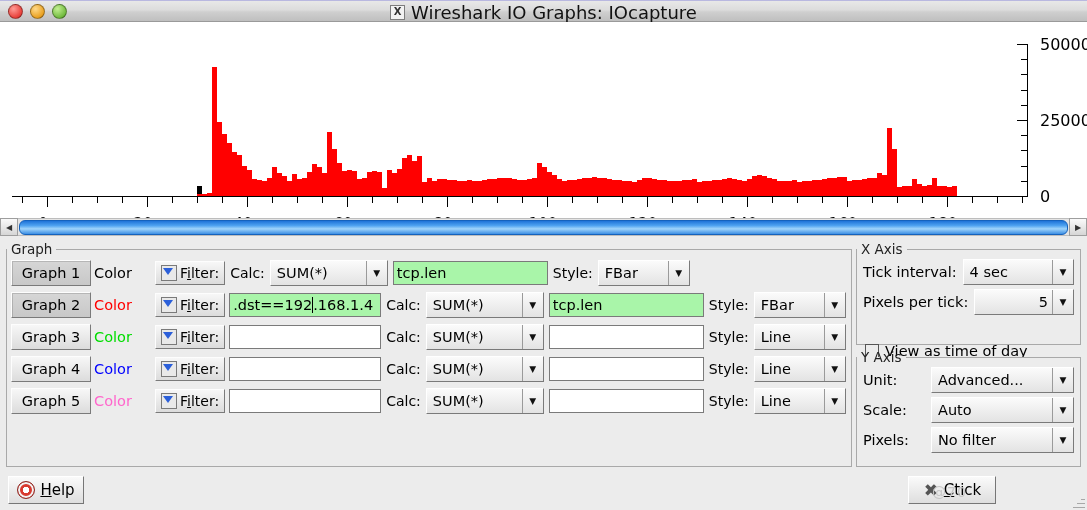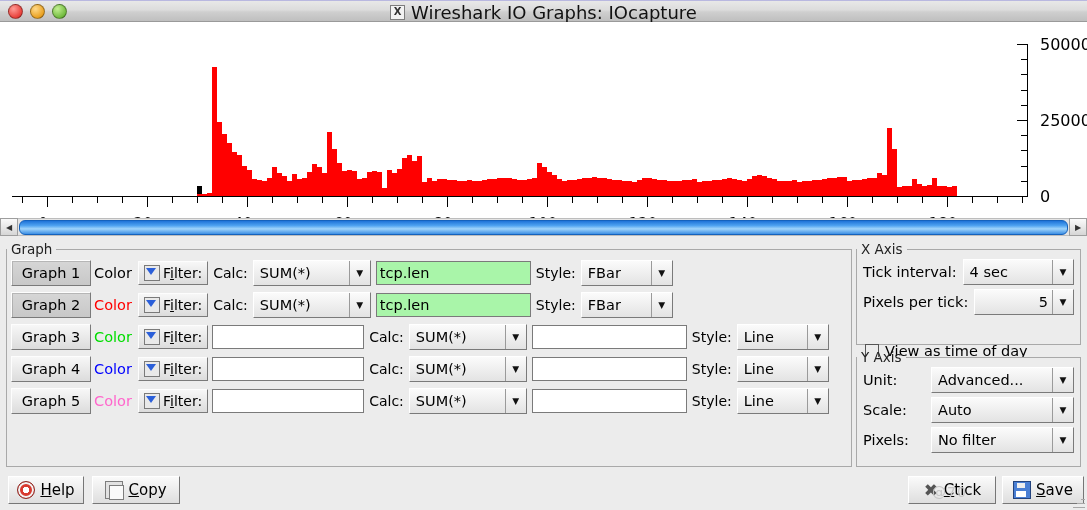--- a/index.html
+++ b/index.html
@@ -64,21 +64,21 @@
   .grow{display:flex;align-items:center;height:32px;padding:0 4px;gap:0;}
   
   .btn{
     box-sizing:border-box;background:linear-gradient(to bottom,#f7f7f7,#dcdcdc);
     border:1px solid #7a7a7a;border-top-color:#fdfdfd;border-left-color:#fdfdfd;
     padding:2px 6px;font-size:14px;color:#000;white-space:nowrap;
   }
   .gbtn{width:80px;text-align:center;font-size:14.5px;padding:4px 0;}
   .gbtn.on{background:linear-gradient(to bottom,#d6d6d6,#c8c8c8);box-shadow:inset 1px 1px 0 rgba(0,0,0,.15);}
   .colorlab{width:44px;text-align:center;font-size:14.5px;}
-  .filterbtn{display:flex;align-items:center;gap:3px;padding:3px 5px;margin-left:3px;font-size:14px;}
+  .filterbtn{display:flex;align-items:center;gap:3px;padding:3px 5px;margin-left:20px;font-size:14px;}
   .funnel{display:inline-block;width:14px;height:14px;background:#e9e9e9;border:1px solid #7a7a7a;position:relative;}
   .funnel::after{
     content:"";position:absolute;left:1px;top:2px;width:0;height:0;
     border-left:5px solid transparent;border-right:5px solid transparent;border-top:7px solid #2b5fd9;
   }
   .txt{
     box-sizing:border-box;height:24px;border:1px solid #7a7a7a;background:#fff;
     font-size:14.5px;padding:1px 3px;line-height:21px;overflow:hidden;white-space:nowrap;
   }
   .txt.valid{background:#a9f5a9;}
@@ -414,20 +414,21 @@
             <span class="arrow">▼</span>
           </div>
         </div>
         <div class="grow">
           <div class="btn gbtn on">Graph 2</div>
           <div class="colorlab" style="color: rgb(255, 0, 0);">Color</div>
           <div class="btn filterbtn">
             <span class="funnel"></span>
             <span><span class="fp">F</span><u class="fm">i</u><span class="fs">lter:</span></span>
           </div>
+          <div class="txt valid" style="width:152px;margin-left:4px">.dst==192<span style="border-left:1px solid #000"></span>.168.1.4</div>
           <span class="lbl">Calc:</span>
           <div class="combo" style="width:118px">
             <span class="cval cc">SUM(*)</span>
             <span class="arrow">▼</span>
           </div>
           <div class="txt valid" style="width:155px;margin-left:5px">tcp.len</div>
           <span class="lbl">Style:</span>
           <div class="combo" style="width:92px">
             <span class="cval cs">FBar</span>
             <span class="arrow">▼</span>
@@ -542,31 +543,23 @@
       </div>
     </div>
   </fieldset>
 </div>
 
 <div class="footer">
   <div class="fbtn" style="left:8px;width:76px">
     <span class="ico ico-help"></span>
     <span><u>H</u><span>elp</span></span>
   </div>
-  <div class="fbtn" style="left:92px;width:88px">
-    <span class="ico ico-copy"></span>
-    <span><u>C</u><span>opy</span></span>
-  </div>
   <div class="fbtn" style="left:908px;width:88px">
     <span class="ico ico-close">✖</span>
     <span><u>C</u><span>tick</span></span>
-  </div>
-  <div class="fbtn" style="left:1002px;width:82px">
-    <span class="ico ico-save"></span>
-    <span><u>S</u><span>ave</span></span>
   </div>
   <div class="resizer">
     <i style="bottom:0;width:12px"></i>
       <i style="bottom:4px;width:8px"></i>
       <i style="bottom:8px;width:4px"></i>
   </div>
 </div>
 <div class="watermark">@70</div>
 
 </body></html>

